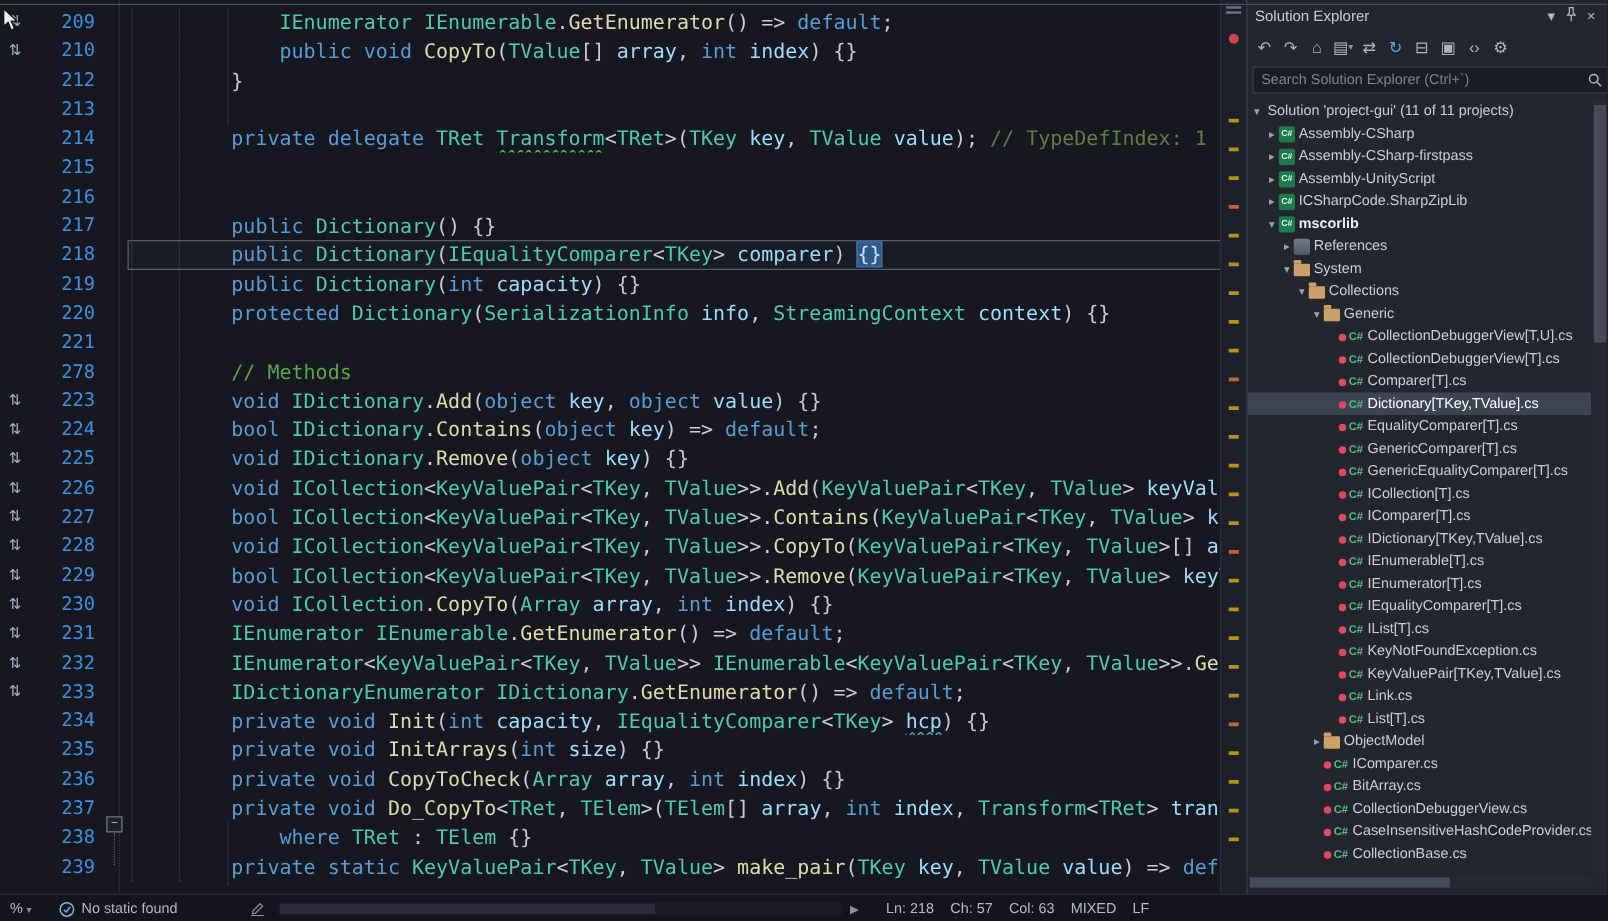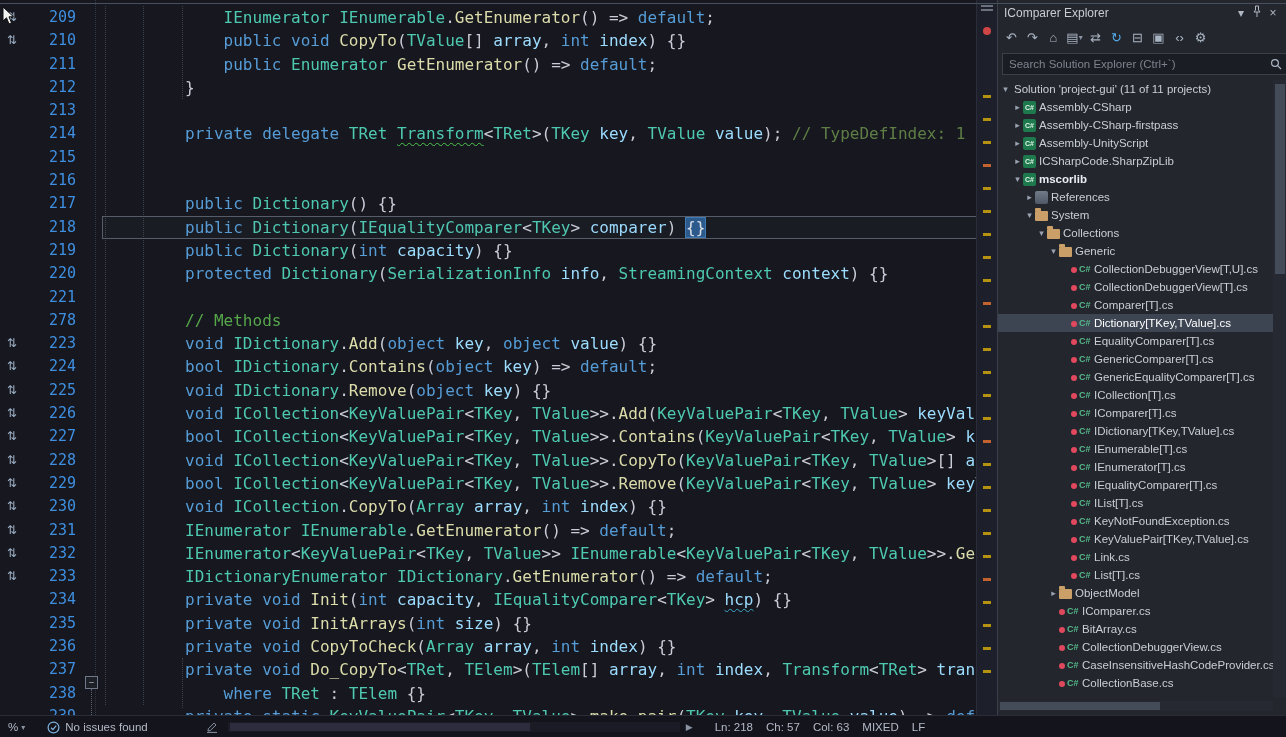--- a/index.html
+++ b/index.html
@@ -101,26 +101,20 @@
           <div class="gl"><span>⇅</span></div>
           <div class="ln">209</div>
           <div class="fm"></div>
           <pre class="code"><span class="tk-p">            </span><span class="tk-t">IEnumerator</span><span class="tk-p"> </span><span class="tk-t">IEnumerable</span><span class="tk-p">.</span><span class="tk-m">GetEnumerator</span><span class="tk-p">() =&gt; </span><span class="tk-k">default</span><span class="tk-p">;</span></pre>
         </div>
         <div class="row">
           <div class="gl"><span>⇅</span></div>
           <div class="ln">210</div>
           <div class="fm"></div>
           <pre class="code"><span class="tk-p">            </span><span class="tk-k">public</span><span class="tk-p"> </span><span class="tk-k">void</span><span class="tk-p"> </span><span class="tk-m">CopyTo</span><span class="tk-p">(</span><span class="tk-t">TValue</span><span class="tk-p">[] </span><span class="tk-v">array</span><span class="tk-p">, </span><span class="tk-k">int</span><span class="tk-p"> </span><span class="tk-v">index</span><span class="tk-p">) {}</span></pre>
-        </div>
-        <div class="row">
-          <div class="gl"></div>
-          <div class="ln">211</div>
-          <div class="fm"></div>
-          <pre class="code"><span class="tk-p">            </span><span class="tk-k">public</span><span class="tk-p"> </span><span class="tk-t">Enumerator</span><span class="tk-p"> </span><span class="tk-m">GetEnumerator</span><span class="tk-p">() =&gt; </span><span class="tk-k">default</span><span class="tk-p">;</span></pre>
         </div>
         <div class="row">
           <div class="gl"></div>
           <div class="ln">212</div>
           <div class="fm"></div>
           <pre class="code"><span class="tk-p">        }</span></pre>
         </div>
         <div class="row">
           <div class="gl"></div>
           <div class="ln">213</div>
@@ -313,21 +307,21 @@
         <div class="smark" style="top: 578px; background: rgb(194, 98, 46);"></div>
         <div class="smark" style="top: 601px; background: rgb(181, 146, 15);"></div>
         <div class="smark" style="top: 624px; background: rgb(181, 146, 15);"></div>
         <div class="smark" style="top: 647px; background: rgb(181, 146, 15);"></div>
         <div class="smark" style="top: 670px; background: rgb(181, 146, 15);"></div>
       </div>
   </div>
 
   <div id="panel">
     <div class="ptitle">
-      <span>IComparer Explorer</span>
+      <span>Solution Explorer</span>
       <span class="sp"></span>
       <span class="ticon">▾</span>
       <span class="ticon">
         <svg width="10" height="13" viewBox="0 0 10 13">
             <path d="M3.5 1h3v4l1.5 2h-6L3.5 5z" fill="none" stroke="#b0b8c4"></path>
             <line x1="5" y1="7" x2="5" y2="12" stroke="#b0b8c4"></line>
           </svg>
       </span>
       <span class="ticon">×</span>
     </div>
@@ -601,21 +595,21 @@
   <div id="status">
     <span class="zoom">
       <span>%</span>
       <span class="chev">▾</span>
     </span>
     <span class="issue">
       <svg width="13" height="13" viewBox="0 0 13 13">
         <circle cx="6.5" cy="6.5" r="5.4" fill="none" stroke="#7fb4e0" stroke-width="1.2"></circle>
         <polyline points="4,6.8 5.9,8.6 9.2,4.6" fill="none" stroke="#7fb4e0" stroke-width="1.2"></polyline>
       </svg>
-      <span>No issues found</span>
+      <span>No static found</span>
     </span>
     <span class="pen">
       <svg width="12" height="12" viewBox="0 0 12 12">
           <path d="M2 10 L4.2 9.7 L10 3.9 L8.1 2 L2.3 7.8 Z" fill="none" stroke="#8a93a2"></path>
           <line x1="1" y1="11.4" x2="11" y2="11.4" stroke="#8a93a2"></line>
         </svg>
     </span>
     <span class="hsb">
         <span class="thumb"></span>
       </span>

